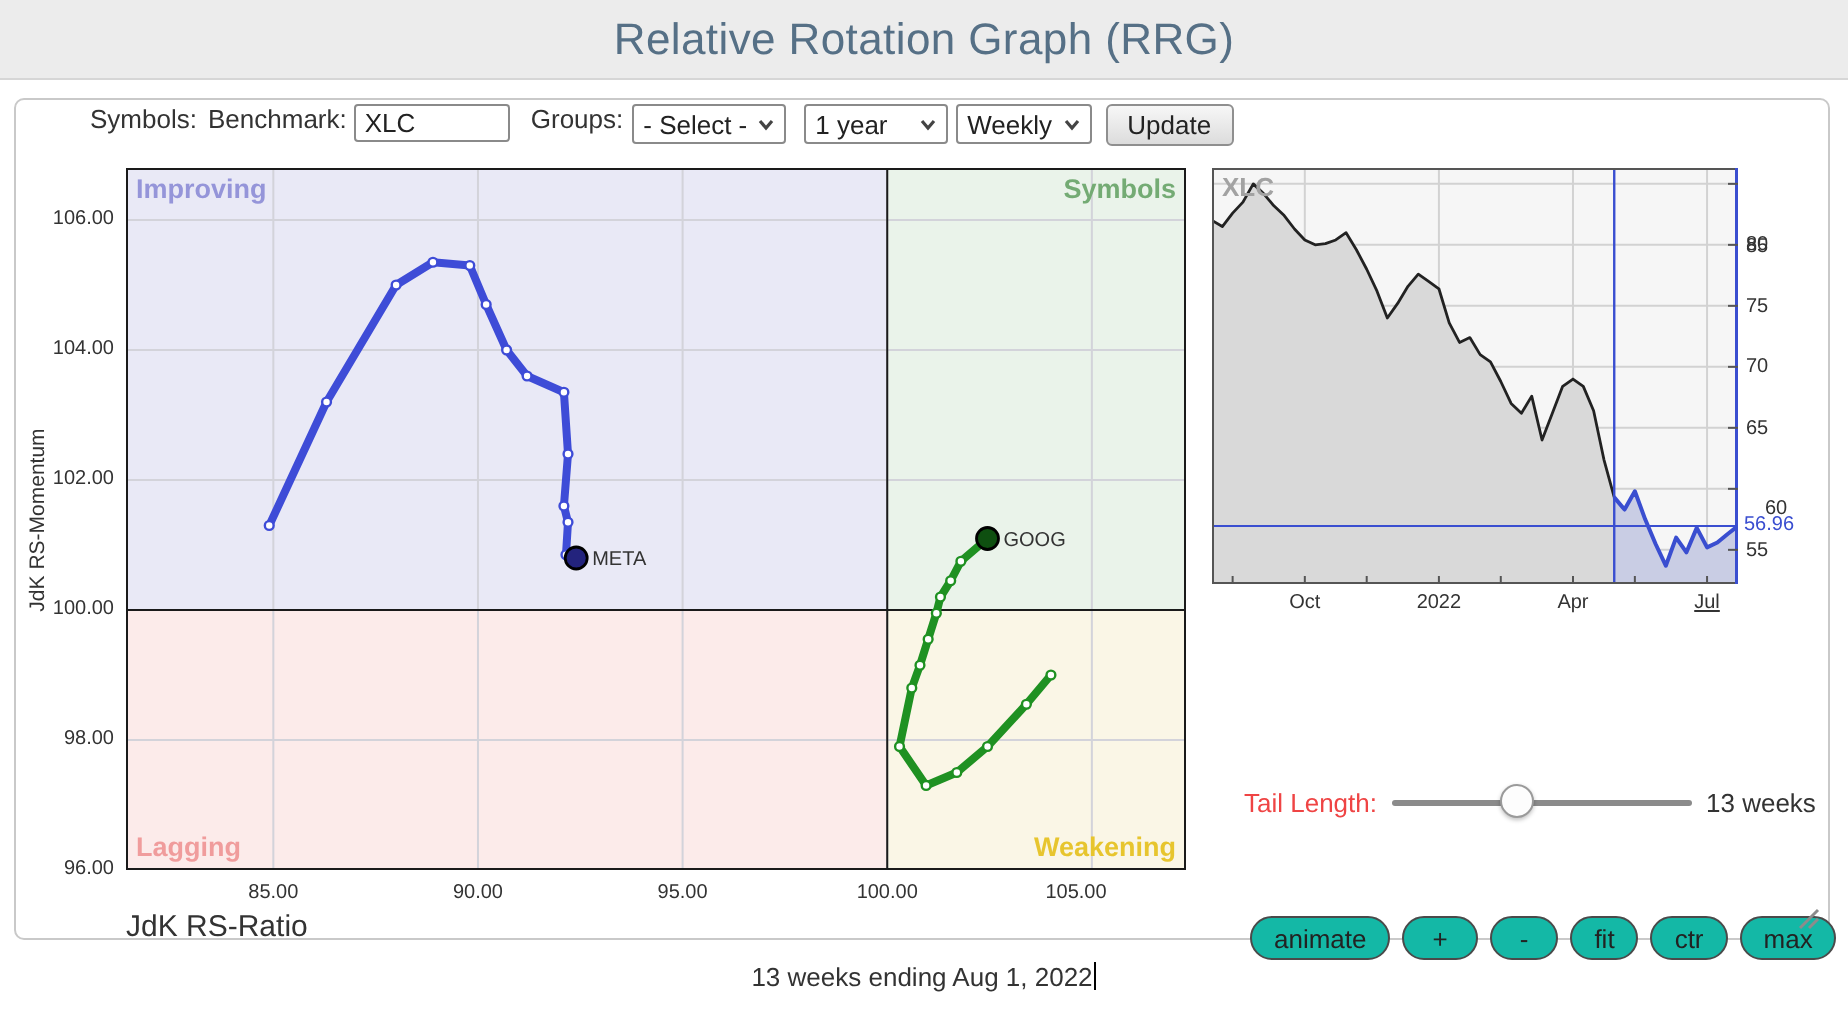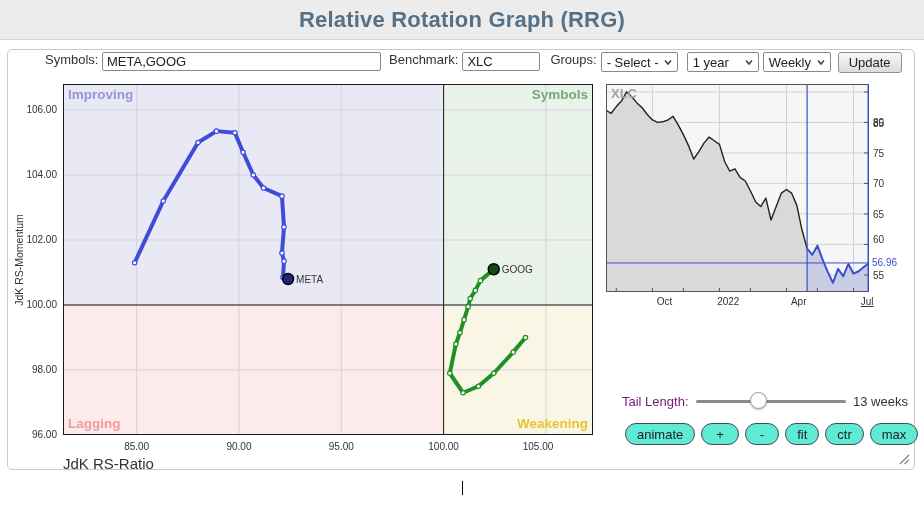--- a/index.html
+++ b/index.html
@@ -4,21 +4,21 @@
 <style>
   * { box-sizing: border-box; }
   html,body { margin:0; padding:0; background:#fff; }
   body { font-family:"Liberation Sans", sans-serif; color:#333; }
   #app { position:relative; width:924px; height:510px; overflow:hidden; background:#fff; }
 
   
   .hdr { position:absolute; left:0; top:0; width:924px; height:40px;
          background:#ececec; border-bottom:1px solid #d6d6d6; }
   .hdr h1 { margin:0; text-align:center; line-height:40px; font-size:22px;
-            font-weight:700; color:#567086; letter-spacing:.2px; }
+            font-weight:400; color:#567086; letter-spacing:.2px; }
 
   
   .widget { position:absolute; left:7px; top:49px; width:908px; height:421px;
             border:1px solid #c9c9c9; border-radius:5px; background:#fff; }
 
   
   .controls { position:absolute; left:0; top:2px; width:100%; height:24px;
               display:flex; font-size:13px; }
   .controls label { color:#333; }
   .lb-symbols { margin-left:37px; width:51px; text-align:right; }
@@ -56,36 +56,36 @@
                 font-size:15px; color:#333; }
   .rrg-ylabel { position:absolute; left:-104px; top:calc(50% - 6px); width:120px; height:12px;
                 text-align:center; font-size:10.5px; color:#333; transform:rotate(-90deg); }
 
   
   .xlc { position:absolute; left:598px; top:34px; width:300px; height:240px; }
   #xlc-svg { position:absolute; left:0; top:0; }
   .xlc-symbol { position:absolute; left:5px; top:2px; font-size:13px; font-weight:bold; color:#a2a2a2; }
   .xlc-yticks div { position:absolute; left:267px; width:30px; font-size:10px; color:#333; }
   .xlc-last { position:absolute; left:266px; width:36px; font-size:10px; color:#3a4ed0; }
-  .xlc-xticks div { position:absolute; top:212px; width:40px; text-align:right; font-size:10px; color:#333; }
-
-  
-  .tail-label { position:absolute; left:614px; top:344px; font-size:13px; color:#701a75; }
+  .xlc-xticks div { position:absolute; top:212px; width:40px; text-align:center; font-size:10px; color:#333; }
+
+  
+  .tail-label { position:absolute; left:614px; top:344px; font-size:13px; color:#ef4444; }
   .tail-track { position:absolute; left:688px; top:350px; width:150px; height:3px;
                 background:#8b8b8b; border-radius:2px; cursor:pointer; }
   .tail-handle { position:absolute; left:742px; top:342px; width:17px; height:17px; border-radius:50%;
                  background:#fdfdfd; border:1px solid #9a9a9a; box-shadow:0 1px 2px rgba(0,0,0,.25);
                  cursor:grab; }
   .tail-value { position:absolute; left:845px; top:344px; font-size:13px; color:#333; }
 
   
   .btn-row { position:absolute; left:617px; top:373px; display:flex; gap:6px; }
-  .pill { height:22px; border:1.5px solid #4a4a4a; border-radius:12px; background:#5eead4;
+  .pill { height:22px; border:1.5px solid #4a4a4a; border-radius:12px; background:#14b8a6;
           font-size:13px; color:#222; font-family:"Liberation Sans",sans-serif;
-          display:flex; align-items:center; padding:0 11px; }
+          display:flex; align-items:center; padding:0 11px;margin-top:35px; }
   .pill.narrow { padding:0 14px; }
 
   .resize { position:absolute; right:4px; bottom:4px; }
 
   
   .status-row { position:absolute; left:0; top:481px; width:100%; text-align:center; font-size:13px; color:#333; }
   .caret { display:inline-block; width:1px; height:14px; background:#000; margin-left:1px; vertical-align:-2px; }
 </style>
 </head>
 <body>
@@ -93,21 +93,20 @@
 <div id="app">
 
   <header class="hdr">
     <h1>Relative Rotation Graph (RRG)</h1>
   </header>
 
   <section class="widget">
 
     <div class="controls">
       <label class="lb-symbols">Symbols:</label>
-      <input class="txt symbols" value="META,GOOG" style="">
       <label class="lb-bench">Benchmark:</label>
       <input class="txt bench" value="XLC" style="">
       <label class="lb-groups">Groups:</label>
       <div class="sel sel-groups">
         <span>- Select -</span>
         <svg class="chev" viewBox="0 0 10 10">
             <polyline points="2,3.5 5,7 8,3.5" fill="none" stroke="#444" stroke-width="1.6"></polyline>
           </svg>
       </div>
       <div class="sel sel-period">
@@ -239,21 +238,21 @@
           <line x1="144.3921568627451" y1="204" x2="144.3921568627451" y2="208" stroke="#555" stroke-width="1"></line>
           <line x1="211.4313725490196" y1="204" x2="211.4313725490196" y2="208" stroke="#555" stroke-width="1"></line>
         </svg>
       <div class="xlc-symbol">XLC</div>
       <div class="xlc-yticks" id="xlc-yticks">
           <div style="top: 2.92962px; margin-top: 31px;">85</div>
           <div style="top: 33.4282px;">80</div>
           <div style="top: 63.9267px;">75</div>
           <div style="top: 94.4252px;">70</div>
           <div style="top: 124.924px;">65</div>
-          <div style="top: 150px;">60</div>
+          <div style="top: 165px; text-align: center;">60</div>
           <div style="top: 185.921px;">55</div>
         </div>
       <div class="xlc-last" id="xlc-last" style="top: 172.965px;">56.96</div>
       <div class="xlc-xticks" id="xlc-xticks">
           <div style="left: 26.4118px;">Oct</div>
           <div style="left: 93.451px;">2022</div>
           <div style="left: 160.49px;">Apr</div>
           <div style="left: 227.529px; text-decoration: underline;">Jul</div>
         </div>
     </div>
@@ -273,16 +272,16 @@
     </div>
 
     <svg class="resize" width="14" height="14">
       <line x1="4" y1="13" x2="13" y2="4" stroke="#8c8c8c" stroke-width="1.5"></line>
       <line x1="8.5" y1="13" x2="13" y2="8.5" stroke="#8c8c8c" stroke-width="1.5"></line>
     </svg>
 
   </section>
 
   <div class="status-row">
-    <span class="caret"></span>
+    <span>13 weeks ending Aug 1, 2022</span><span class="caret"></span>
   </div>
 
 </div>
 
 </body></html>

